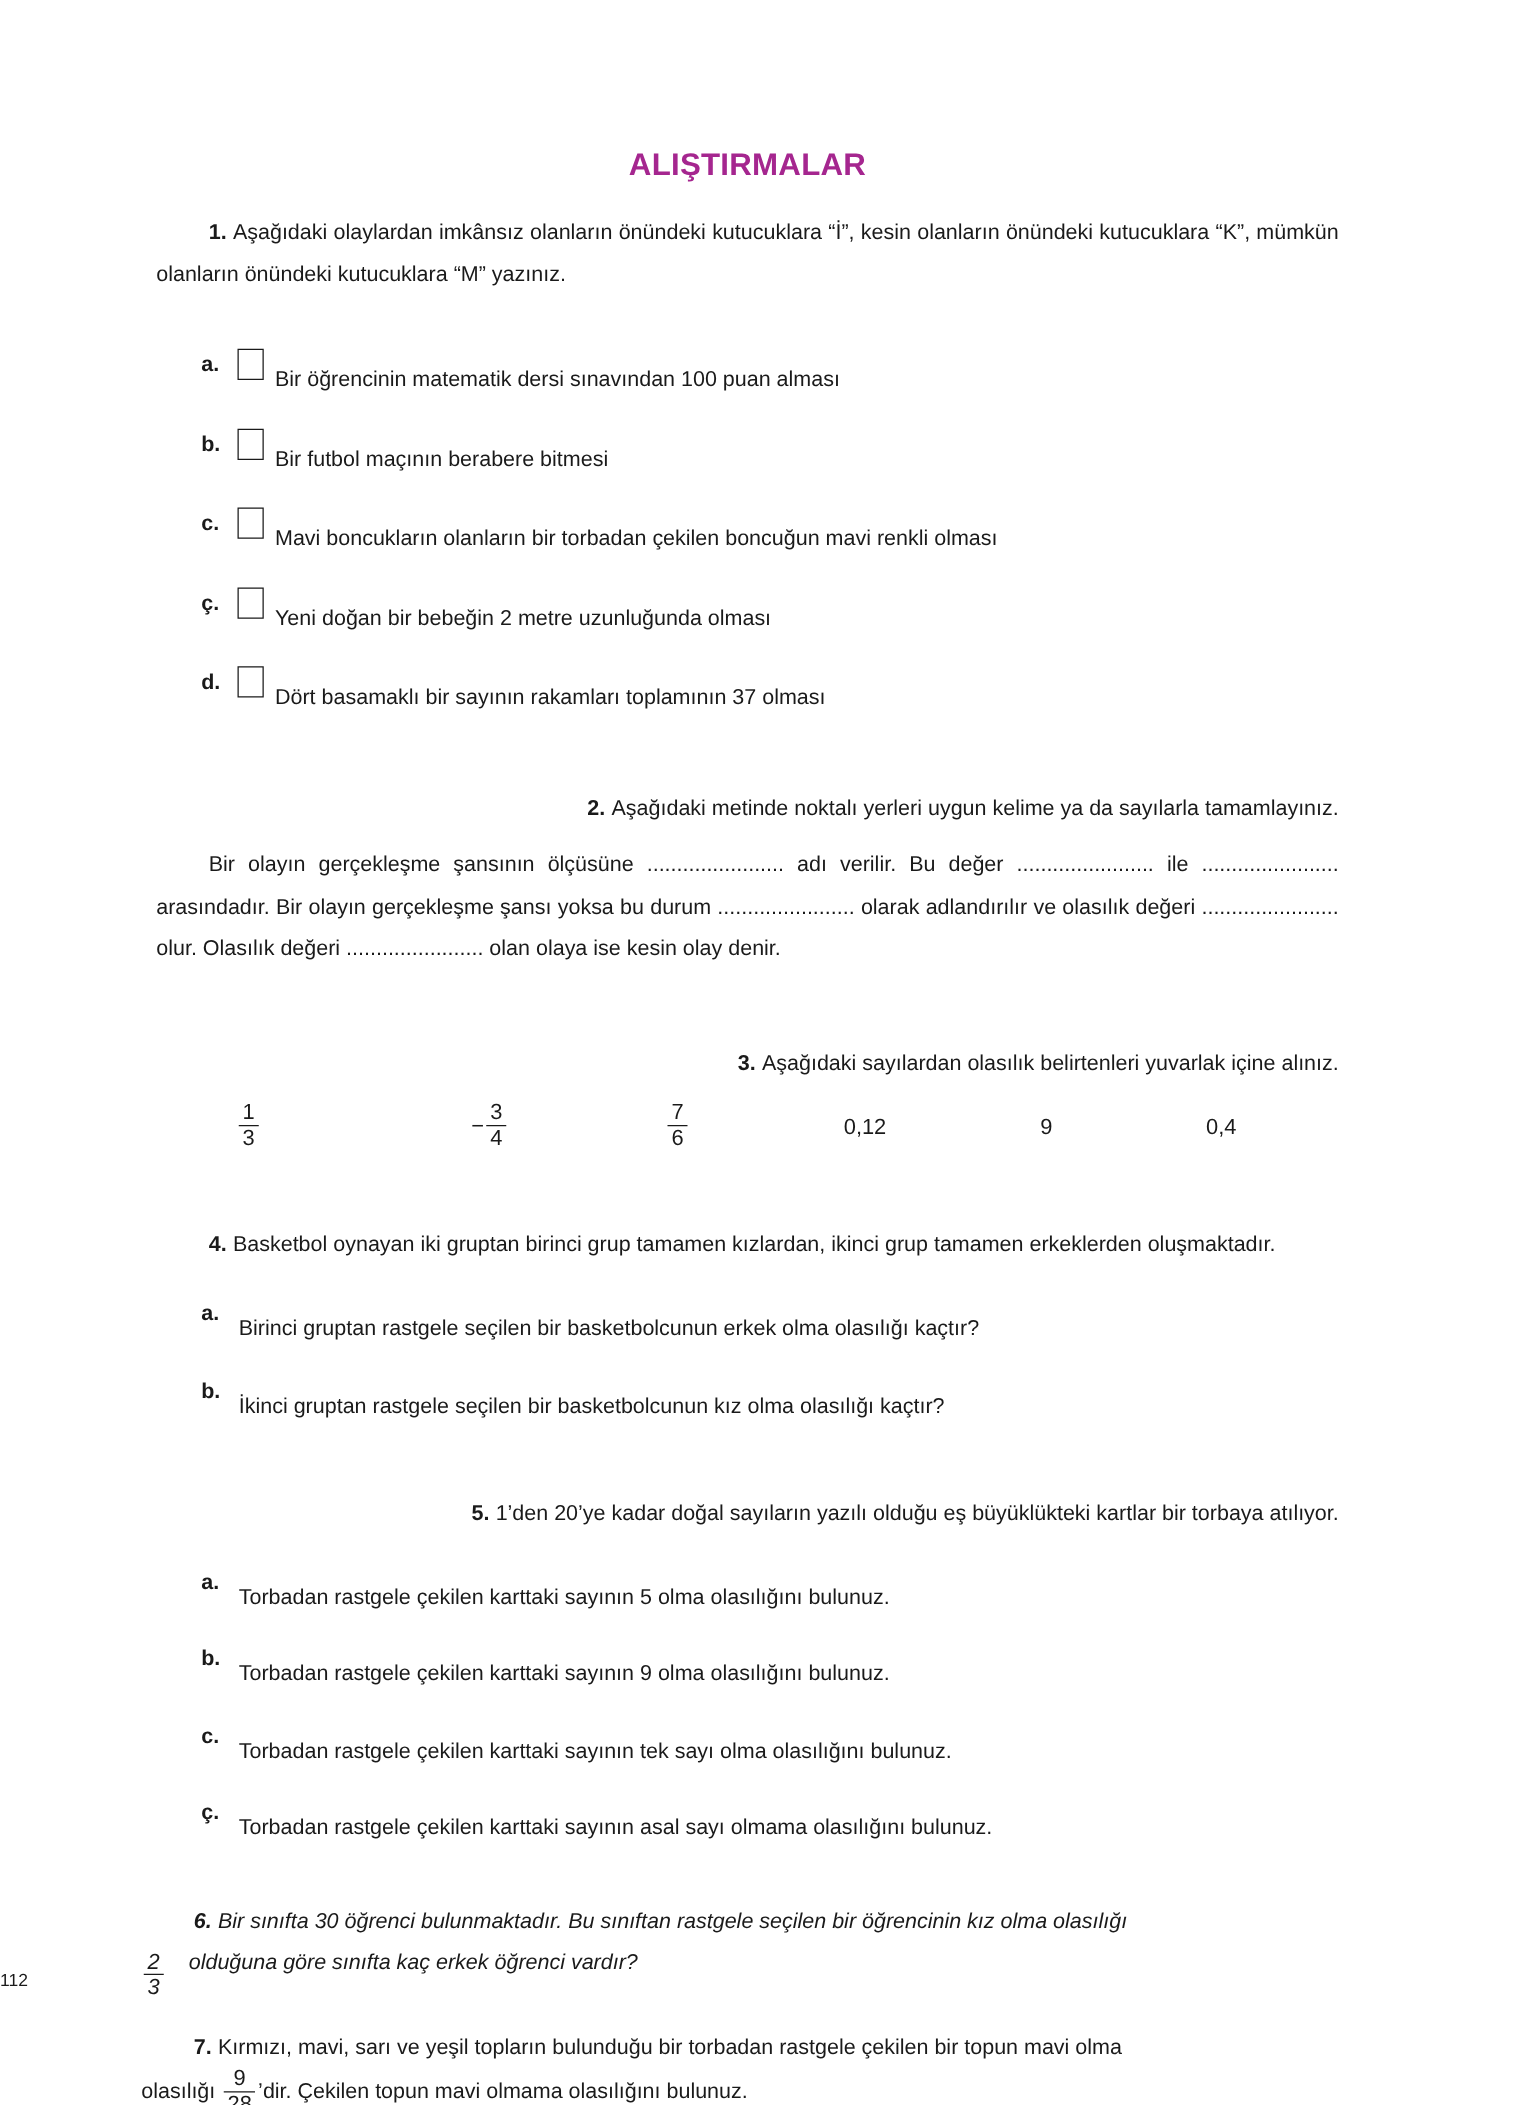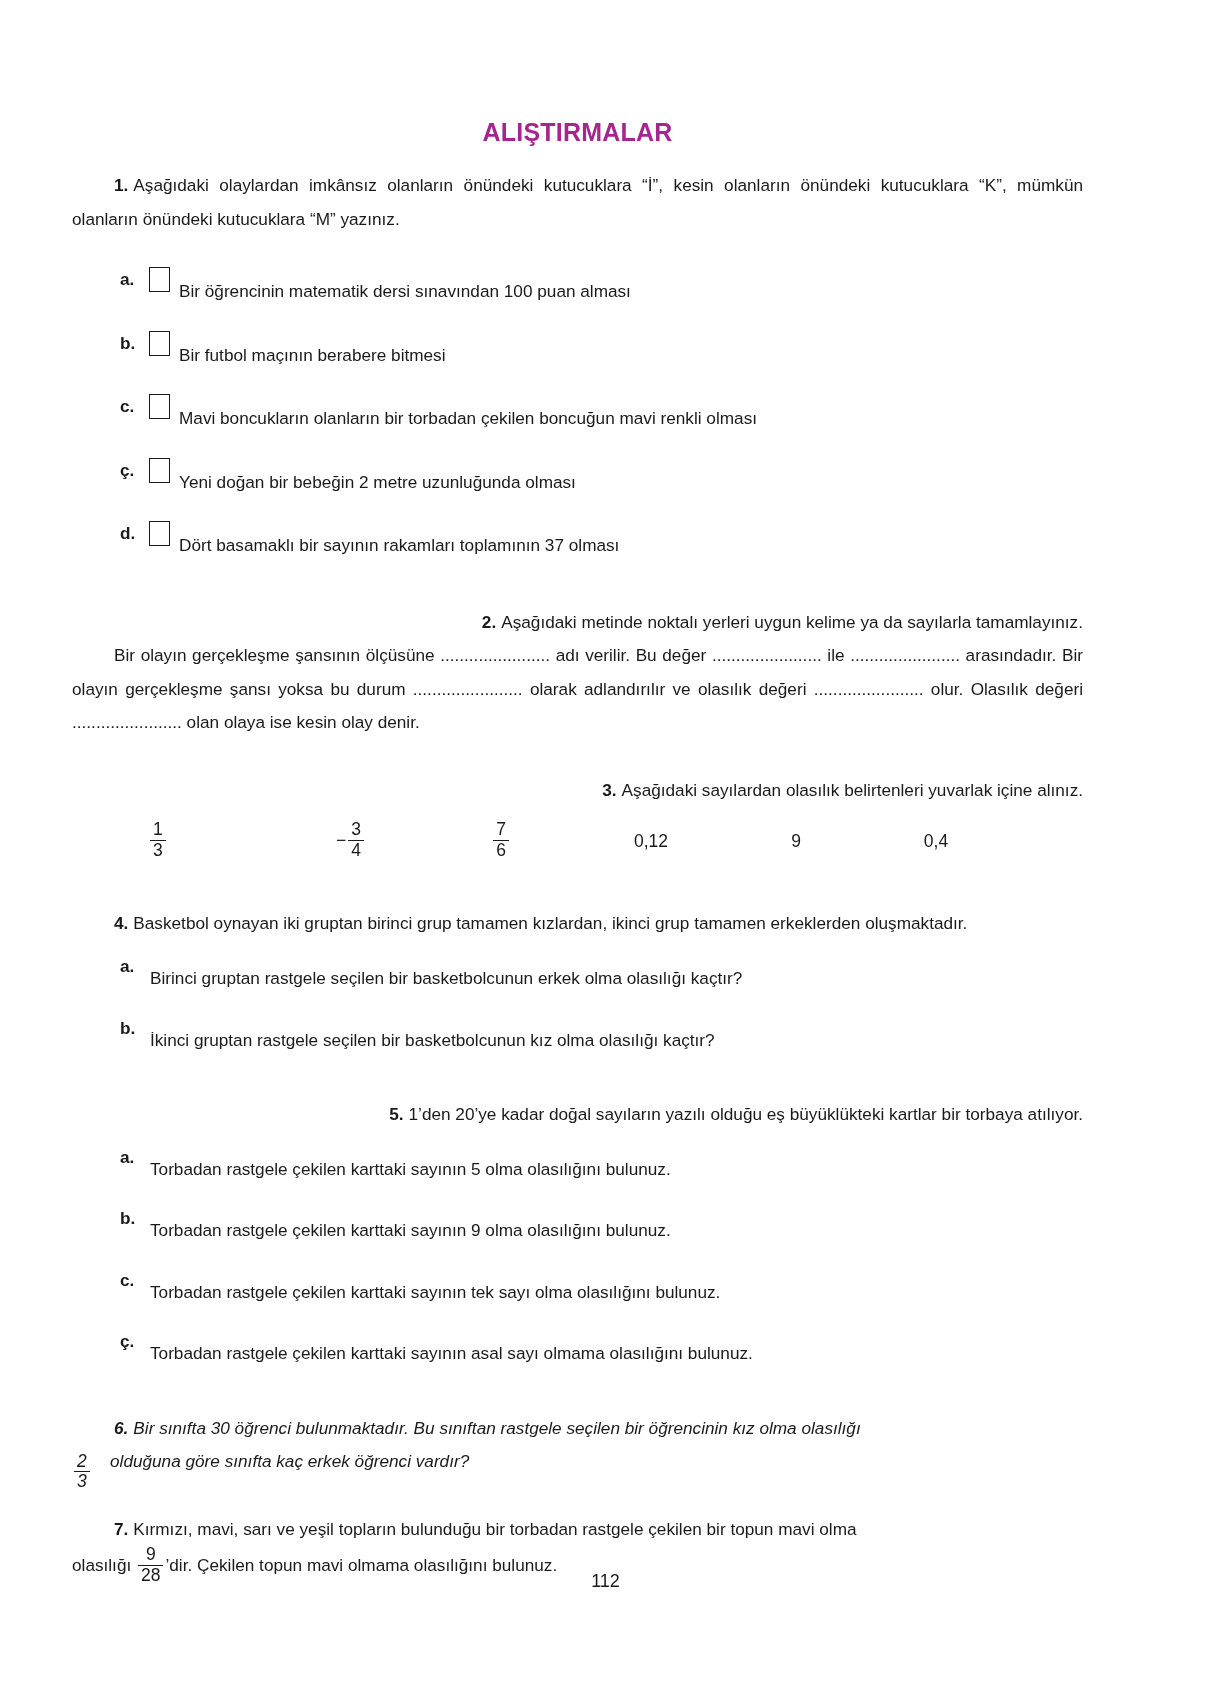--- a/index.html
+++ b/index.html
@@ -15,40 +15,40 @@
     position: relative;
     overflow: hidden;
   }
   .page {
     position: absolute;
     left: 0;
     top: 0;
     width: 1211px;
     height: 1684px;
     box-sizing: border-box;
-    padding: 118px 128px 0 72px;
+    padding: 118px 128px 0 113px;
   }
 
   .doc-title {
     text-align: center;
     color: #a5268f;
     font-size: 25px;
     font-weight: bold;
     letter-spacing: 0.2px;
     margin: 0 0 22px 0;
   }
 
   .q-block { margin-bottom: 0; }
 
   .q-para {
     font-size: 17.2px;
     line-height: 1.95;
     text-align: justify;
     text-justify: inter-word;
-    margin: 0;
+    margin: 12px;
   }
   .q-para.nojust { text-align: right; }
 
   .q-num {
     font-weight: bold;
     margin-right: 5px;
   }
   .first-line-indent { text-indent: 42px; }
 
   
@@ -144,22 +144,21 @@
     top: 40px;
     font-size: 17.5px;
   }
   .q6-line2 { padding-left: 38px; }
 
   .footer-page {
     position: absolute;
     left: 0;
     right: 0;
     bottom: 92px;
-    text-align: center;
-    font-size: 18px;
+    font-size: 14px;
     color: #1a1a1a;
   }
 </style>
 </head>
 <body>
 
 <div class="page">
 
   <h1 class="doc-title">ALIŞTIRMALAR</h1>
 

